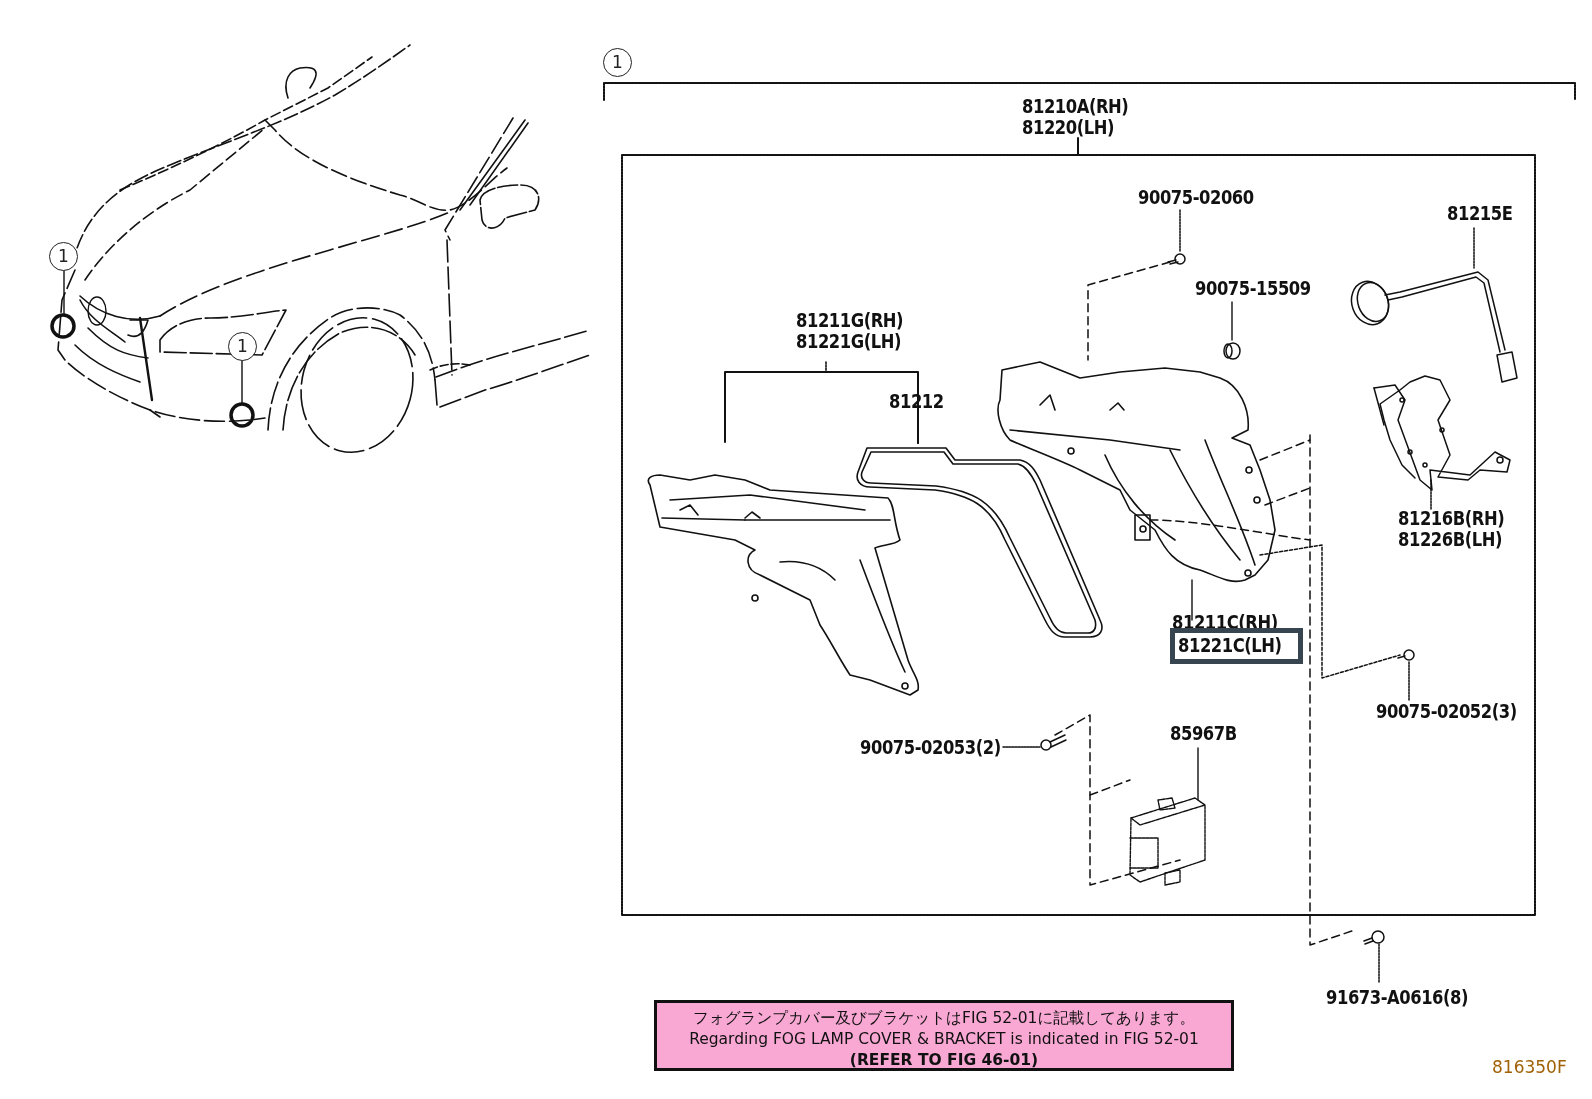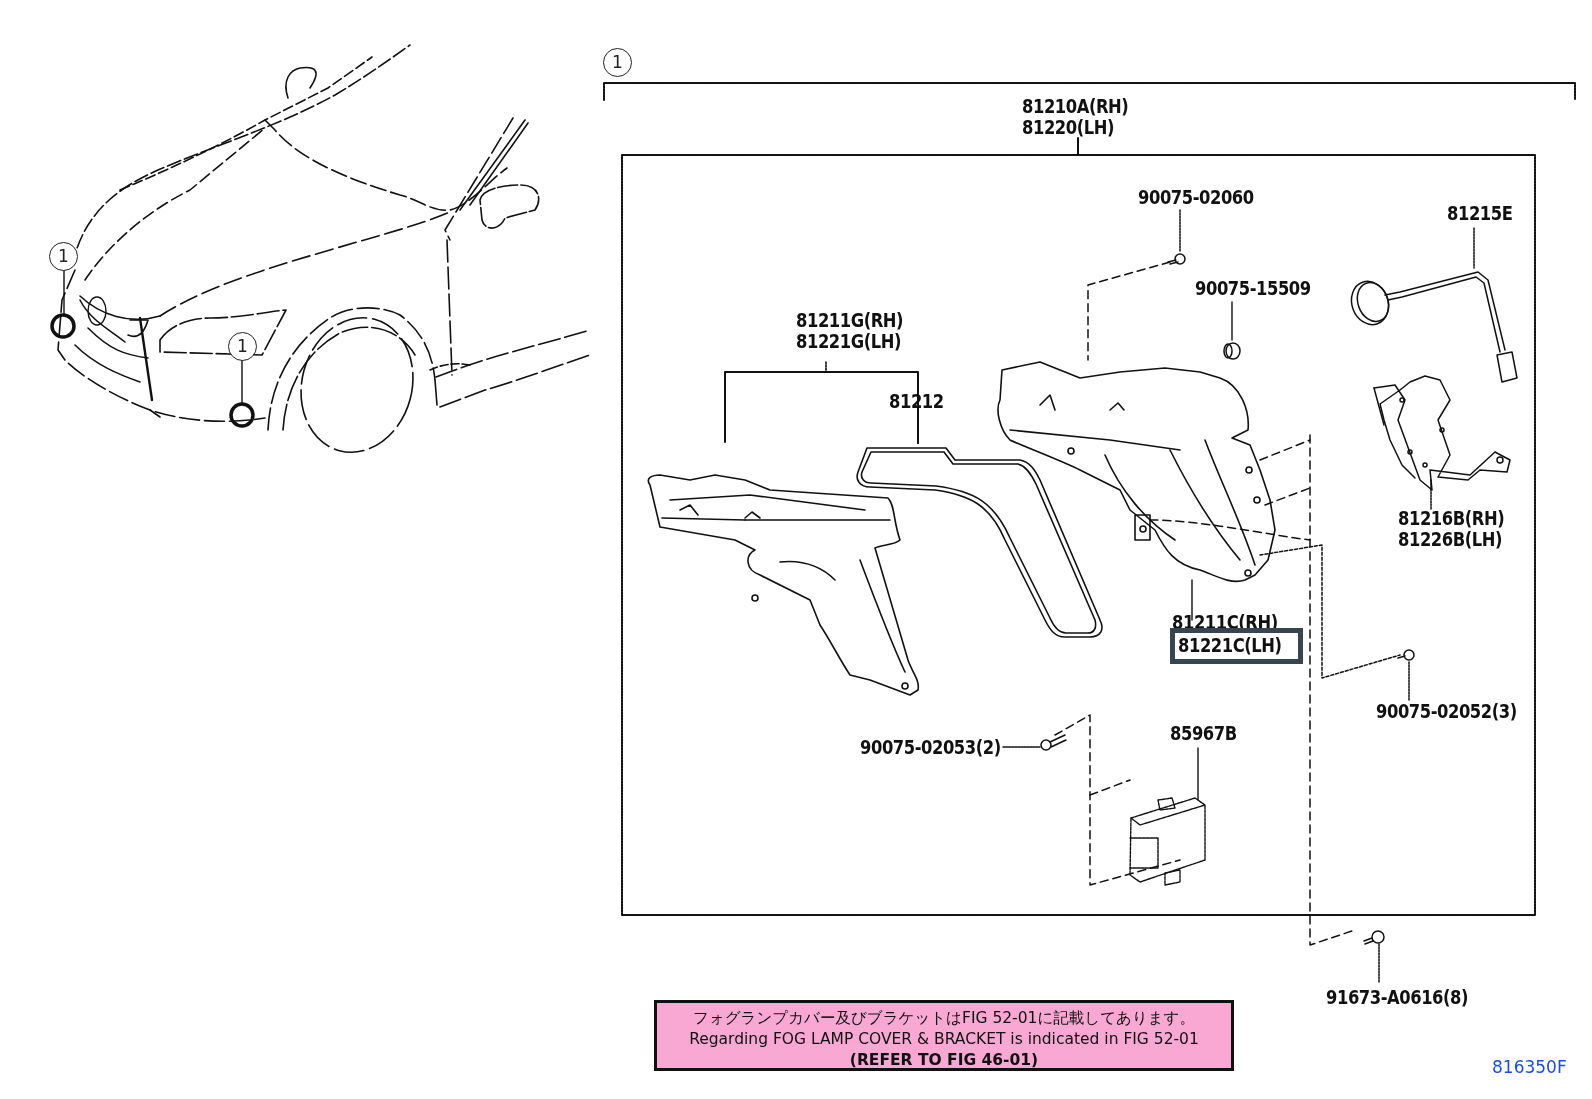--- a/index.html
+++ b/index.html
@@ -10,21 +10,21 @@
          color: #111; letter-spacing: -0.5px; white-space: nowrap; line-height: 22px;
          transform: scaleX(0.86); transform-origin: left top; font-weight: bold; }
   .lbl.two { line-height: 21px; }
   .hl { position: absolute; border: 5px solid #36454f; box-sizing: border-box; }
   .note { position: absolute; left: 654px; top: 1000px; width: 580px; height: 71px;
           border: 3px solid #111; box-sizing: border-box; background: #f9a8d4;
           text-align: center; font-family: "DejaVu Sans", sans-serif; color: #111; }
   .note .l1 { font-size: 15.5px; margin-top: 4px; line-height: 22px; }
   .note .l2 { font-size: 15.5px; line-height: 21px; }
   .note .l3 { font-size: 15.5px; line-height: 20px; font-weight: bold; }
-  .figid { position: absolute; left: 1492px; top: 1057px; font-size: 17px; color: #1d4ed8;
+  .figid { position: absolute; left: 1492px; top: 1057px; font-size: 17px; color: #a16207;
            font-family: "DejaVu Sans", sans-serif; }
   .callout { position: absolute; width: 29px; height: 29px; border: 1.5px solid #222;
              border-radius: 50%; box-sizing: border-box; text-align: center; font-size: 17px;
              line-height: 26px; color: #222; background: #fff; font-family: "DejaVu Sans", sans-serif; }
 </style>
 </head>
 <body>
 
 <div id="stage">
 <svg width="1592" height="1099" viewBox="0 0 1592 1099" xmlns="http://www.w3.org/2000/svg" fill="none" stroke="#111" stroke-linecap="round" stroke-linejoin="round">

